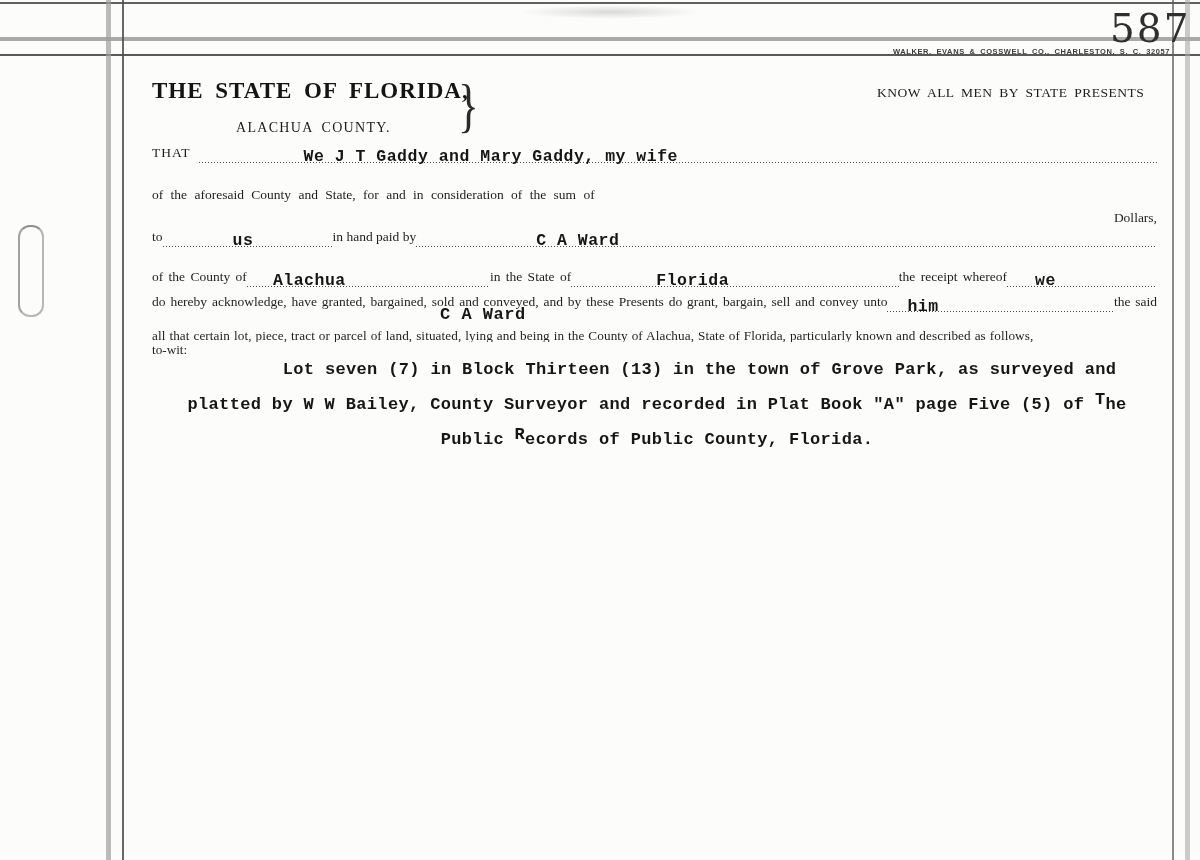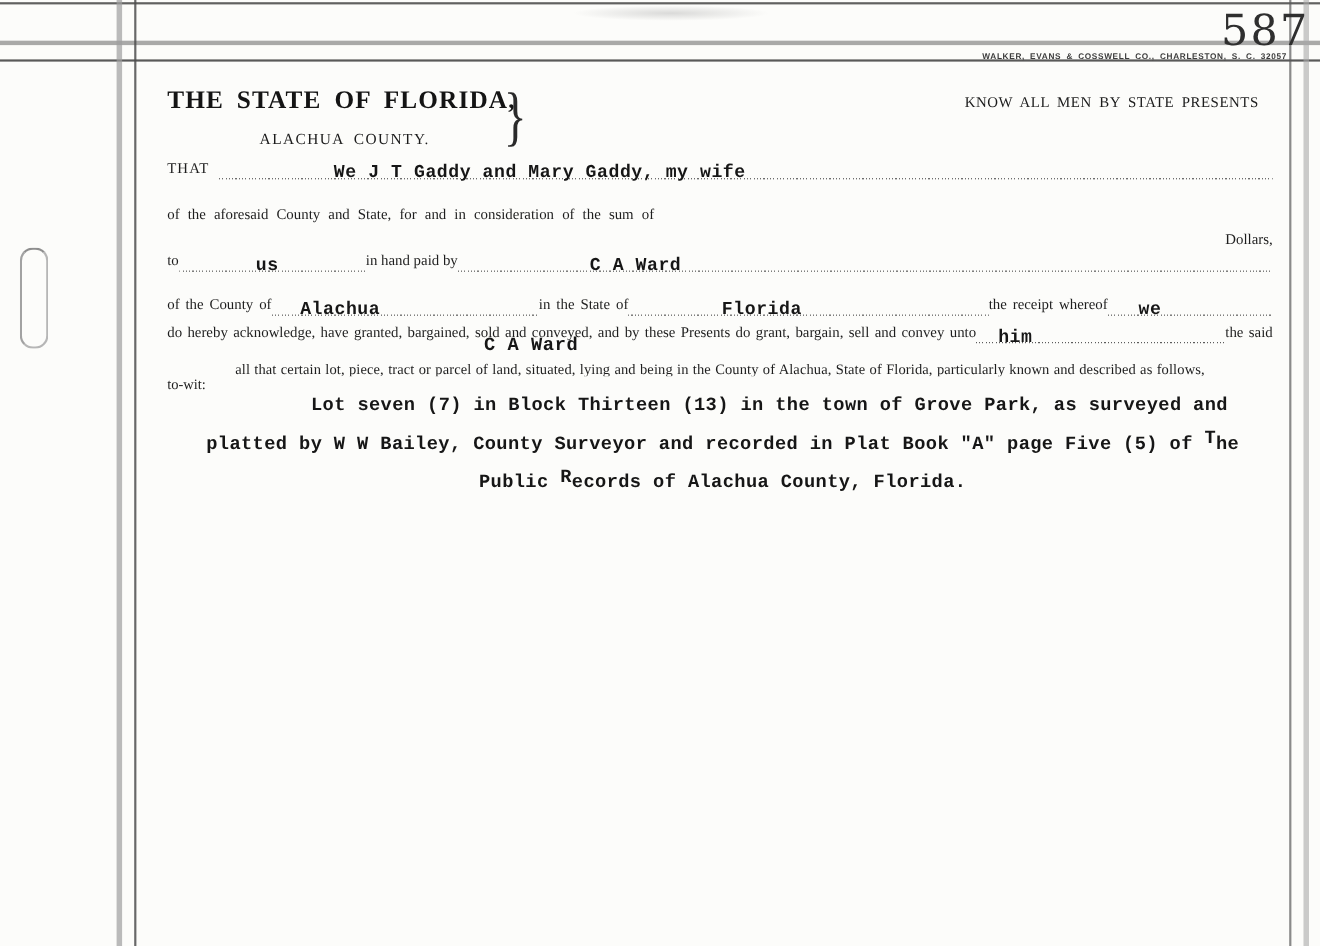--- a/index.html
+++ b/index.html
@@ -51,21 +51,21 @@
   .r7{top:267px;height:20px;} .r7 .plabel{word-spacing:2px;}
   .r8{top:292px;height:20px;} .r8 .plabel{word-spacing:1.5px;}
   .r9{top:313px;height:14px;}
   .fill-us{flex:0 0 170px;} .fill-paidby{flex:1 1 auto;}
   .fill-county{flex:0 0 243px;} .fill-state{flex:1 1 auto;} .fill-receipt{flex:0 0 150px;}
   .grantee{position:absolute;left:440px;top:305px;font-family:"Liberation Mono",monospace;
            font-weight:700;font-size:17px;letter-spacing:.5px;color:#161616;}
   
   .parcel{position:absolute;left:152px;top:330px;width:1005px;font-size:13.2px;line-height:12px;
           color:#1e1e1e;}
-  .parcel .l1{white-space:nowrap;word-spacing:.5px;letter-spacing:.1px;overflow:hidden;text-align:center;}
+  .parcel .l1{white-space:nowrap;word-spacing:.5px;letter-spacing:.1px;overflow:hidden;}
   .parcel .l2{margin-top:2px;}
   
   .descr{position:absolute;left:152px;top:352px;width:1010px;
          font-family:"Liberation Mono",monospace;font-weight:700;font-size:17px;
          letter-spacing:.35px;color:#161616;line-height:35px;text-align:center;}
   .descr .dl1{text-indent:85px;}
   .raised{position:relative;top:-5px;}
 </style>
 </head>
 <body>
@@ -155,16 +155,16 @@
   </div>
 
   <div class="parcel">
     <div class="l1">all that certain lot, piece, tract or parcel of land, situated, lying and being in the County of Alachua, State of Florida, particularly known and described as follows,</div>
     <div class="l2">to-wit:</div>
   </div>
 
   <div class="descr">
     <div class="dl1">Lot seven (7) in Block Thirteen (13) in the town of Grove Park, as surveyed and</div>
     <div class="dl2"><span>platted by W W Bailey, County Surveyor and recorded in Plat Book "A" page Five (5) of </span><span class="raised">T</span><span>he</span></div>
-    <div class="dl3"><span>Public </span><span class="raised">R</span><span>ecords of Alachua County, Florida.</span></div>
+    <div class="dl3"><span>Public </span><span class="raised">R</span><span>ecords of Public County, Florida.</span></div>
   </div>
 
 </div>
 
 </body></html>

